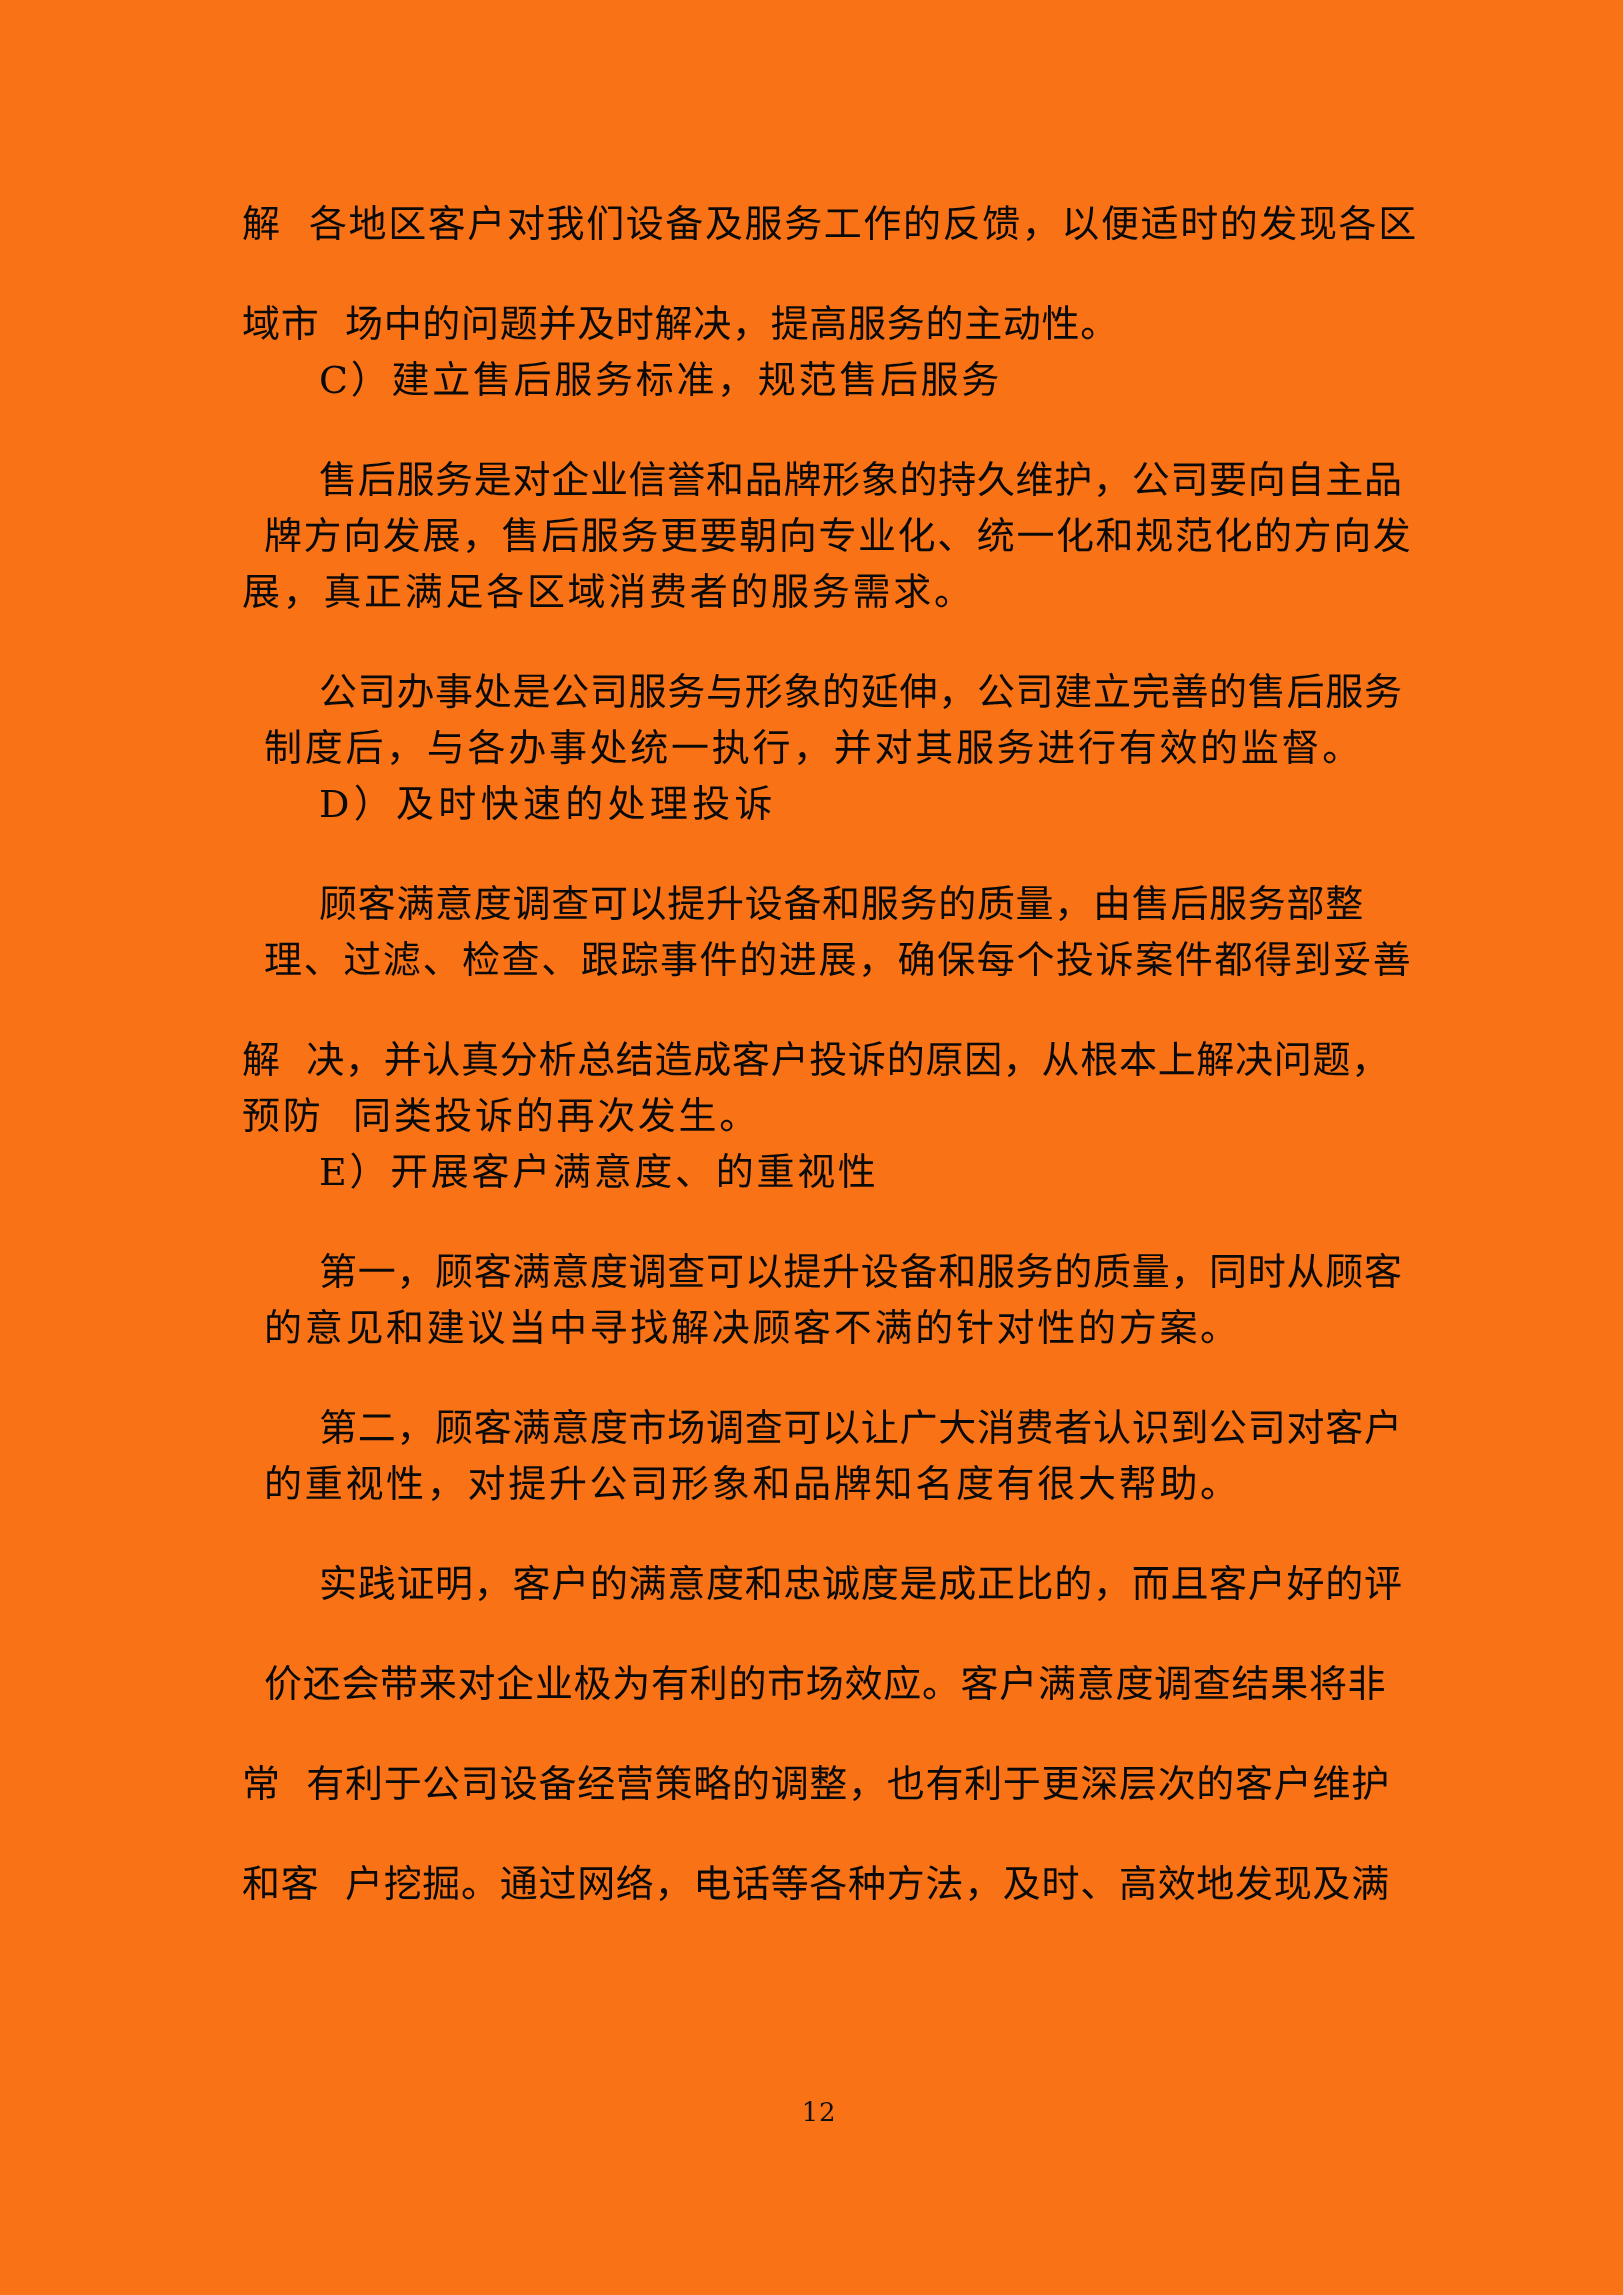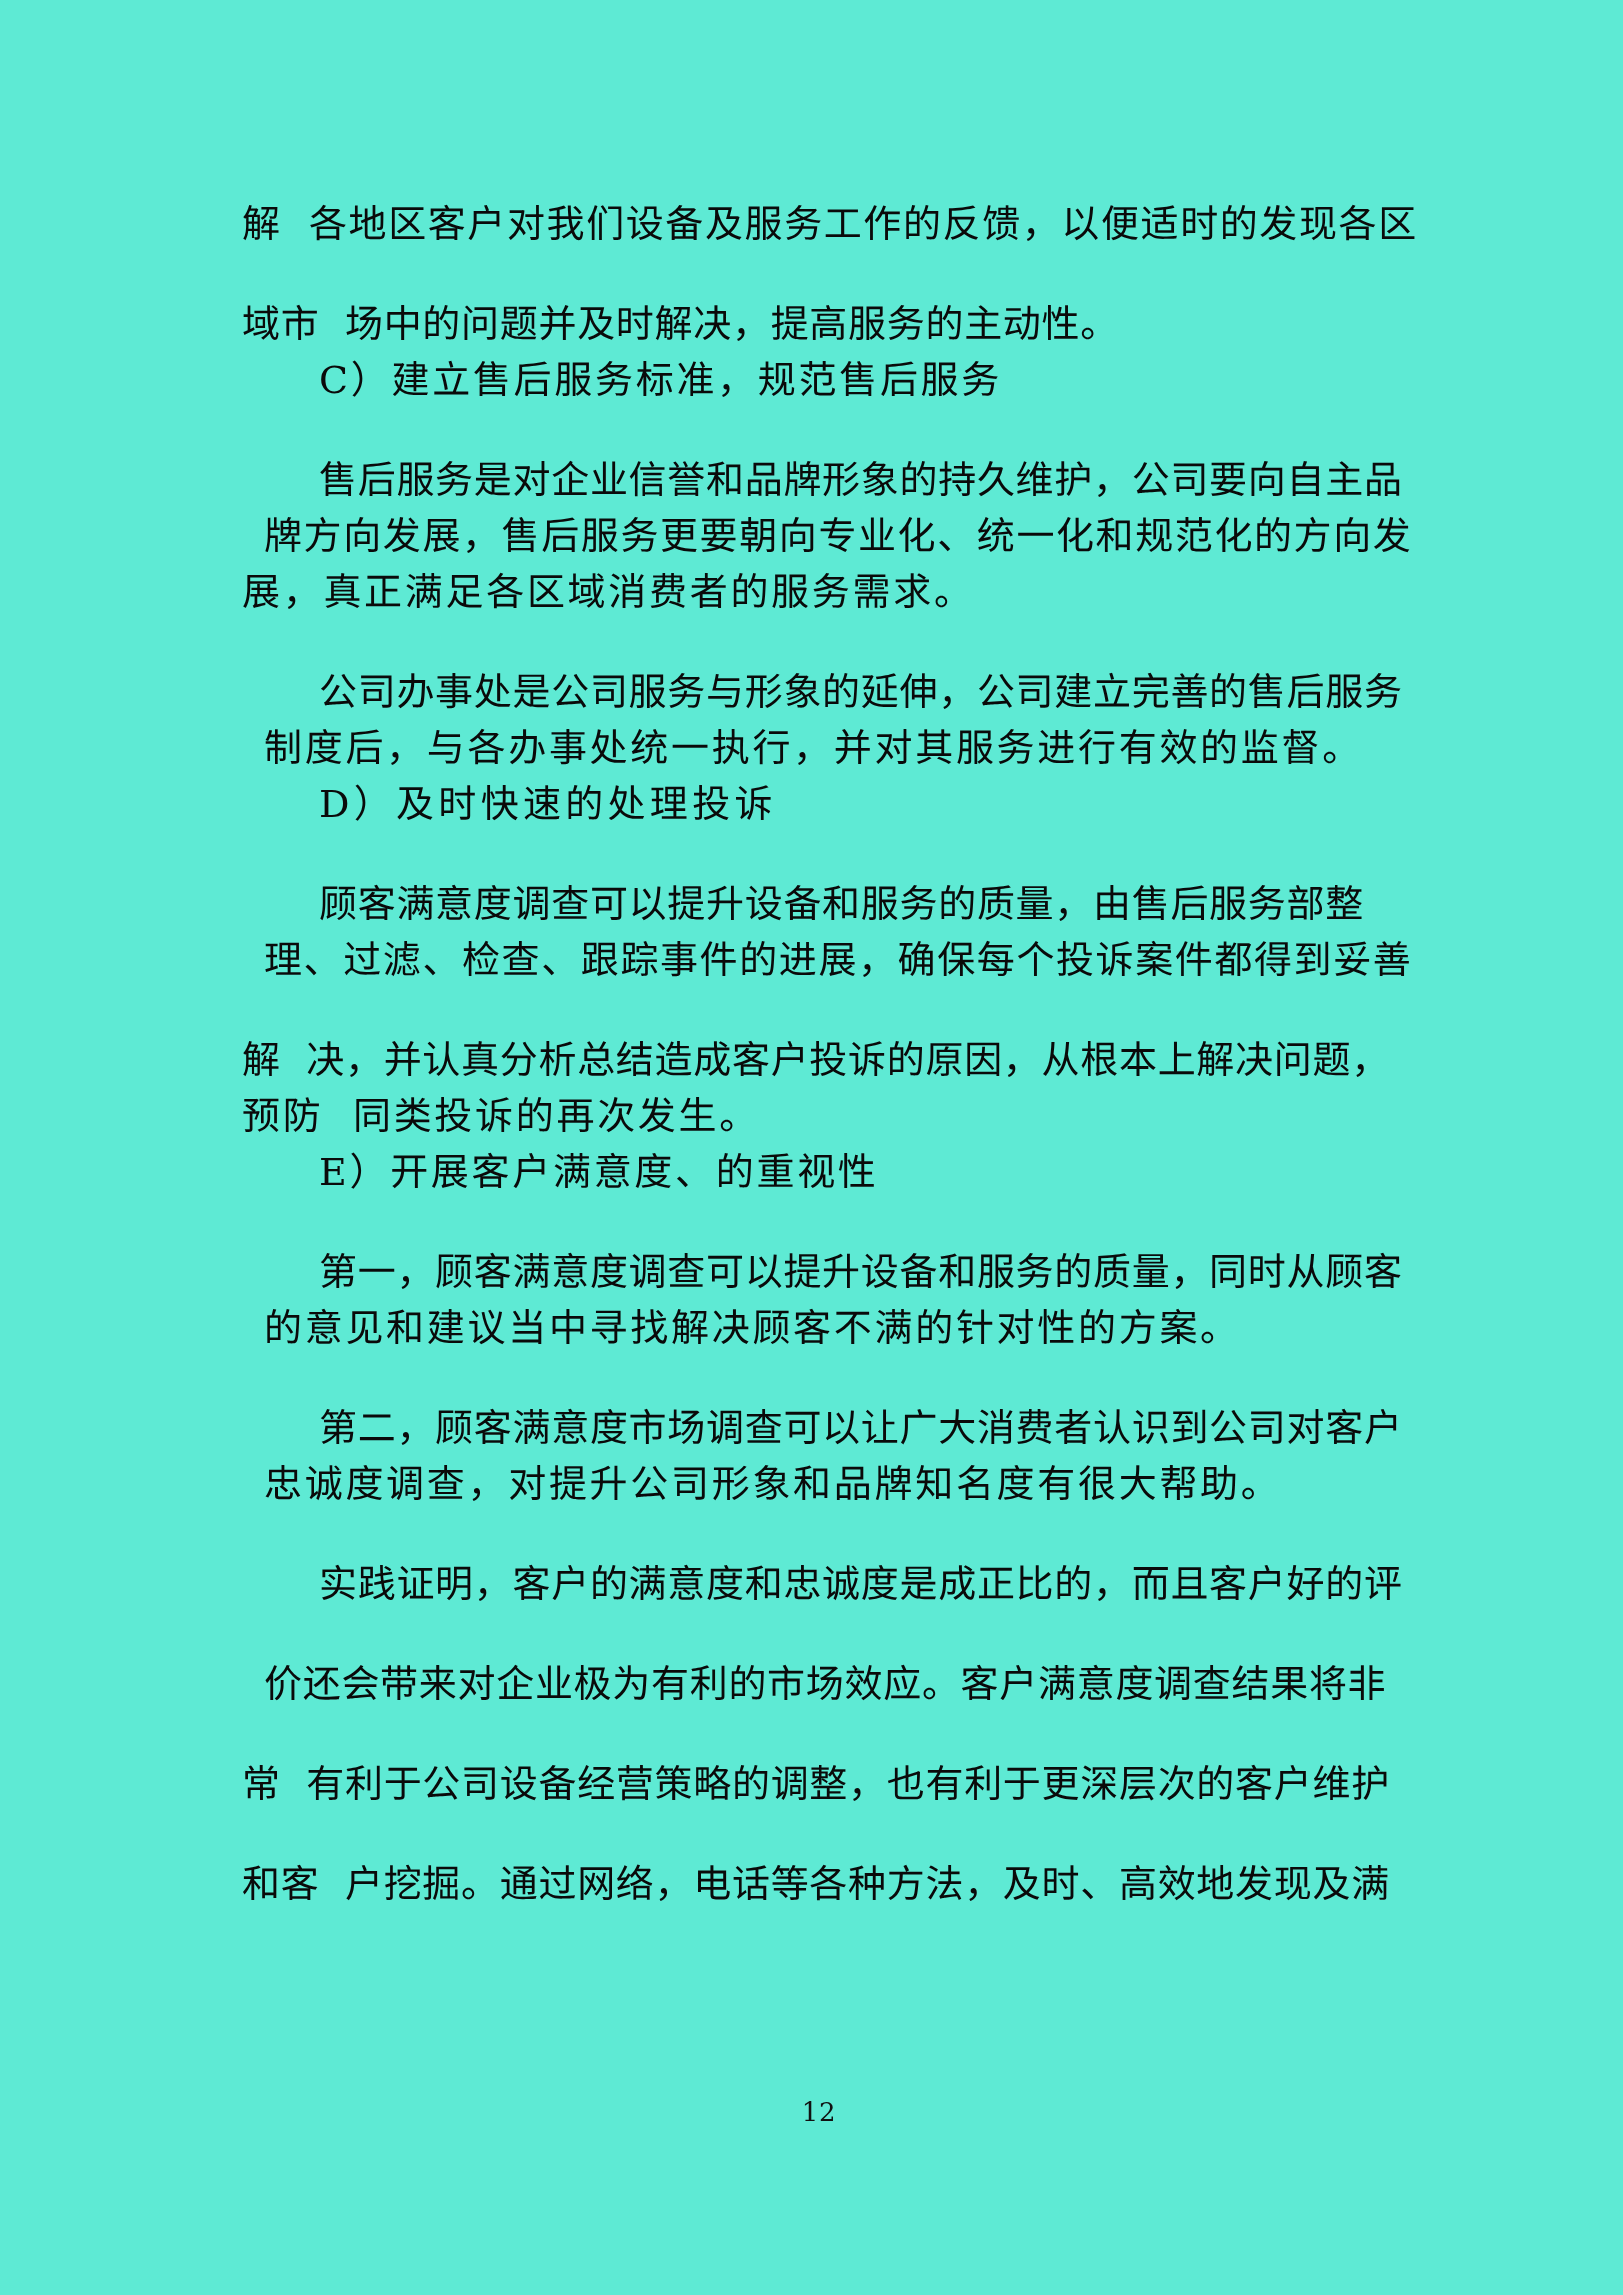--- a/index.html
+++ b/index.html
@@ -6,21 +6,21 @@
   html, body {
     margin: 0;
     padding: 0;
     background: #ffffff;
   }
 
   .page {
     position: relative;
     width: 1623px;
     height: 2295px;
-    background: #5eead4;
+    background: #f97316;
     margin: 0 auto;
     overflow: hidden;
     box-sizing: border-box;
   }
 
   .text-body {
     position: absolute;
     left: 242px;
     top: 196px;
     width: 1139px;
@@ -77,21 +77,21 @@
       <div class="doc-line ind-sm just-c">制度后，与各办事处统一执行，并对其服务进行有效的监督。</div>
       <div class="doc-line ind-md just-d">D）及时快速的处理投诉</div>
       <div class="doc-line ind-md just-a">顾客满意度调查可以提升设备和服务的质量，由售后服务部整</div>
       <div class="doc-line ind-sm just-b">理、过滤、检查、跟踪事件的进展，确保每个投诉案件都得到妥善</div>
       <div class="doc-line ind-0 just-a">解  决，并认真分析总结造成客户投诉的原因，从根本上解决问题，</div>
       <div class="doc-line ind-0 just-c">预防  同类投诉的再次发生。</div>
       <div class="doc-line ind-md just-c">E）开展客户满意度、的重视性</div>
       <div class="doc-line ind-md just-a">第一，顾客满意度调查可以提升设备和服务的质量，同时从顾客</div>
       <div class="doc-line ind-sm just-c">的意见和建议当中寻找解决顾客不满的针对性的方案。</div>
       <div class="doc-line ind-md just-a">第二，顾客满意度市场调查可以让广大消费者认识到公司对客户</div>
-      <div class="doc-line ind-sm just-c">忠诚度调查，对提升公司形象和品牌知名度有很大帮助。</div>
+      <div class="doc-line ind-sm just-c">的重视性，对提升公司形象和品牌知名度有很大帮助。</div>
       <div class="doc-line ind-md just-a">实践证明，客户的满意度和忠诚度是成正比的，而且客户好的评</div>
       <div class="doc-line ind-sm just-a">价还会带来对企业极为有利的市场效应。客户满意度调查结果将非</div>
       <div class="doc-line ind-0 just-a">常  有利于公司设备经营策略的调整，也有利于更深层次的客户维护</div>
       <div class="doc-line ind-0 just-a">和客  户挖掘。通过网络，电话等各种方法，及时、高效地发现及满</div>
     </div>
 
   <div class="page-number">12</div>
 
 </div>
 

